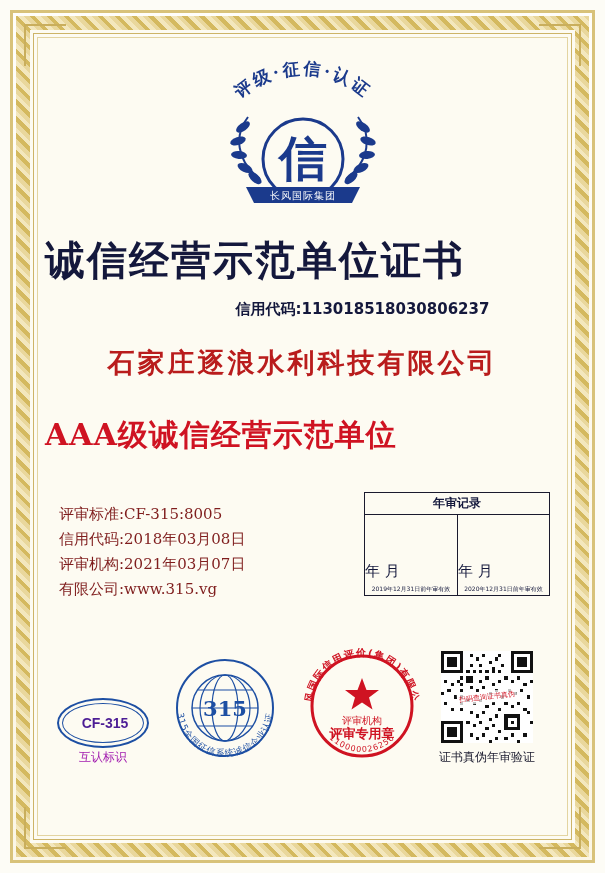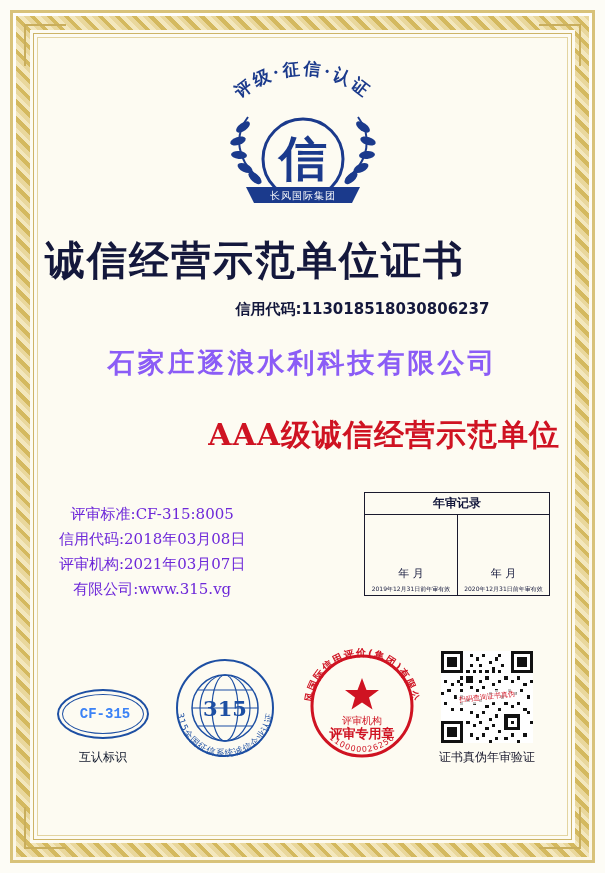--- a/index.html
+++ b/index.html
@@ -109,46 +109,45 @@
   }
   .company-name {
     position: absolute;
     top: 300px;
     left: 0; right: 0;
     text-align: center;
     font-family: "DejaVu Serif", "Liberation Serif", serif;
     font-size: 27px;
     font-weight: bold;
     letter-spacing: 3px;
-    color: #8b5cf6;
+    color: #b91c1c;
     white-space: nowrap;
   }
   .grade-line {
     position: absolute;
     top: 370px;
     left: 0; right: 0;
-    text-align: right;
+    text-align: left;
     font-family: "DejaVu Serif", "Liberation Serif", serif;
     font-size: 30px;
     font-weight: bold;
     letter-spacing: 1px;
     color: #cf1322;
     white-space: nowrap;
   }
 
   
   .details {
     position: absolute;
     top: 457px;
     left: 14px;
     font-family: "DejaVu Serif", "Liberation Serif", serif;
     font-size: 15px;
-    color: #6d28d9;
+    color: #7f1d1d;
     line-height: 25px;
-    text-align: center;
   }
   .details div { white-space: nowrap; }
 
   
   .annual-box {
     position: absolute;
     top: 447px;
     right: 10px;
     width: 186px;
     border: 1px solid #1a1a2e;
@@ -169,22 +168,21 @@
   .annual-cell {
     flex: 1 1 50%;
     position: relative;
     box-sizing: border-box;
   }
   .annual-cell + .annual-cell { border-left: 1px solid #1a1a2e; }
   .cell-ym {
     position: absolute;
     bottom: 14px;
     left: 0; right: 0;
-    text-align: center;
-    font-size: 11px;
+    font-size: 15px;
     color: #14183c;
   }
   .cell-note {
     position: absolute;
     bottom: 1px;
     left: 0; right: 0;
     text-align: center;
     font-size: 6px;
     color: #14183c;
     white-space: nowrap;
@@ -215,30 +213,30 @@
     content: "";
     position: absolute;
     left: 3px; top: 3px; right: 3px; bottom: 3px;
     border: 1px solid #1d4fa3;
     border-radius: 50%;
   }
   .cf-text {
     position: absolute;
     left: 4px; right: 0; top: 50%;
     transform: translateY(-50%);
-    font-family: Liberation Mono, monospace;
+    font-family: Liberation Sans, sans-serif;
     font-size: 14px;
     font-weight: bold;
-    color: #3b82f6;
+    color: #4c1d95;
     letter-spacing: 0px;
   }
   .seal-caption {
-    margin-top: 10px;
+    margin-top: 1px;
     font-size: 12px;
-    color: #0f172a;
+    color: #a21caf;
     font-family: "DejaVu Serif", "Liberation Serif", serif;
   }
 
   .globe-seal { left: 120px; bottom: 26px; width: 120px; }
   .red-seal  { left: 255px; bottom: 26px; width: 124px; }
   .qr-seal   { right: 8px;  bottom: 22px; width: 130px; }
 
   .qr-box {
     width: 92px; height: 92px;
     margin: 0 auto;

